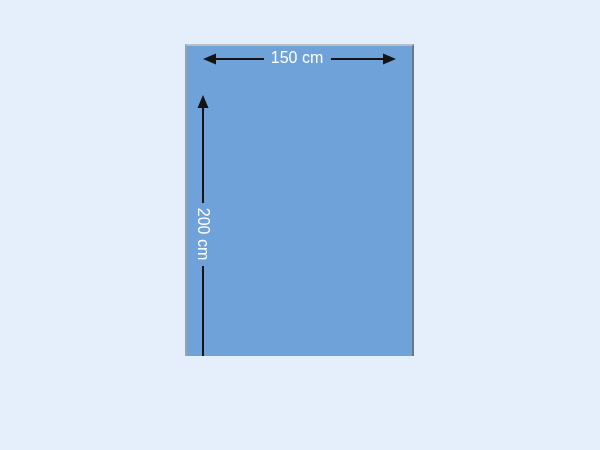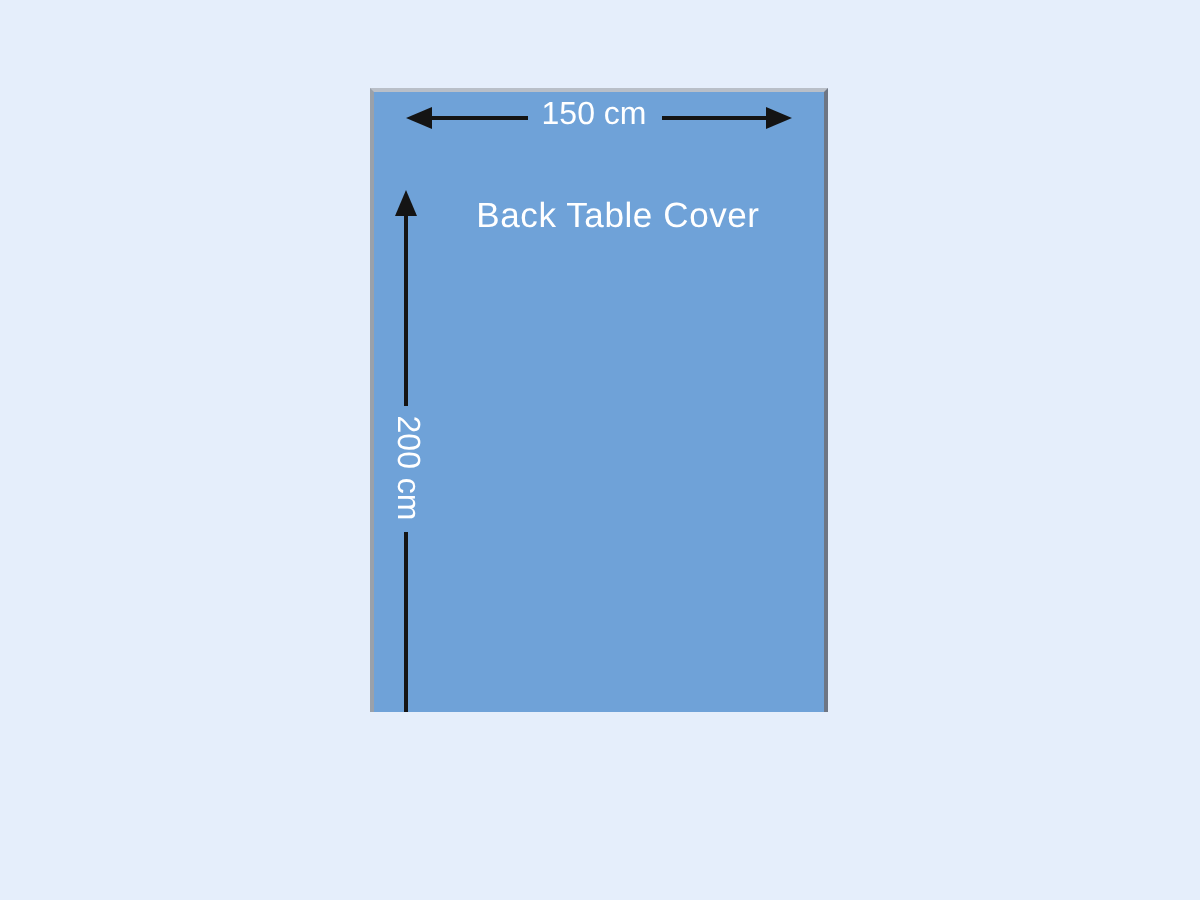--- a/index.html
+++ b/index.html
@@ -89,15 +89,14 @@
       <line x1="203" y1="266" x2="203" y2="357" stroke-width="2" stroke="#141414"></line>
       <polygon points="203,95 197.5,108 208.5,108" fill="#141414"></polygon>
       <polygon points="203,369 197.5,356 208.5,356" fill="#141414"></polygon>
     </g>
   </svg>
 
   <div class="dim-label h">150 cm</div>
 
   <div class="dim-label v">200 cm</div>
 
-  <div class="title">Back Table Cover</div>
 
 </div>
 
 </body></html>

